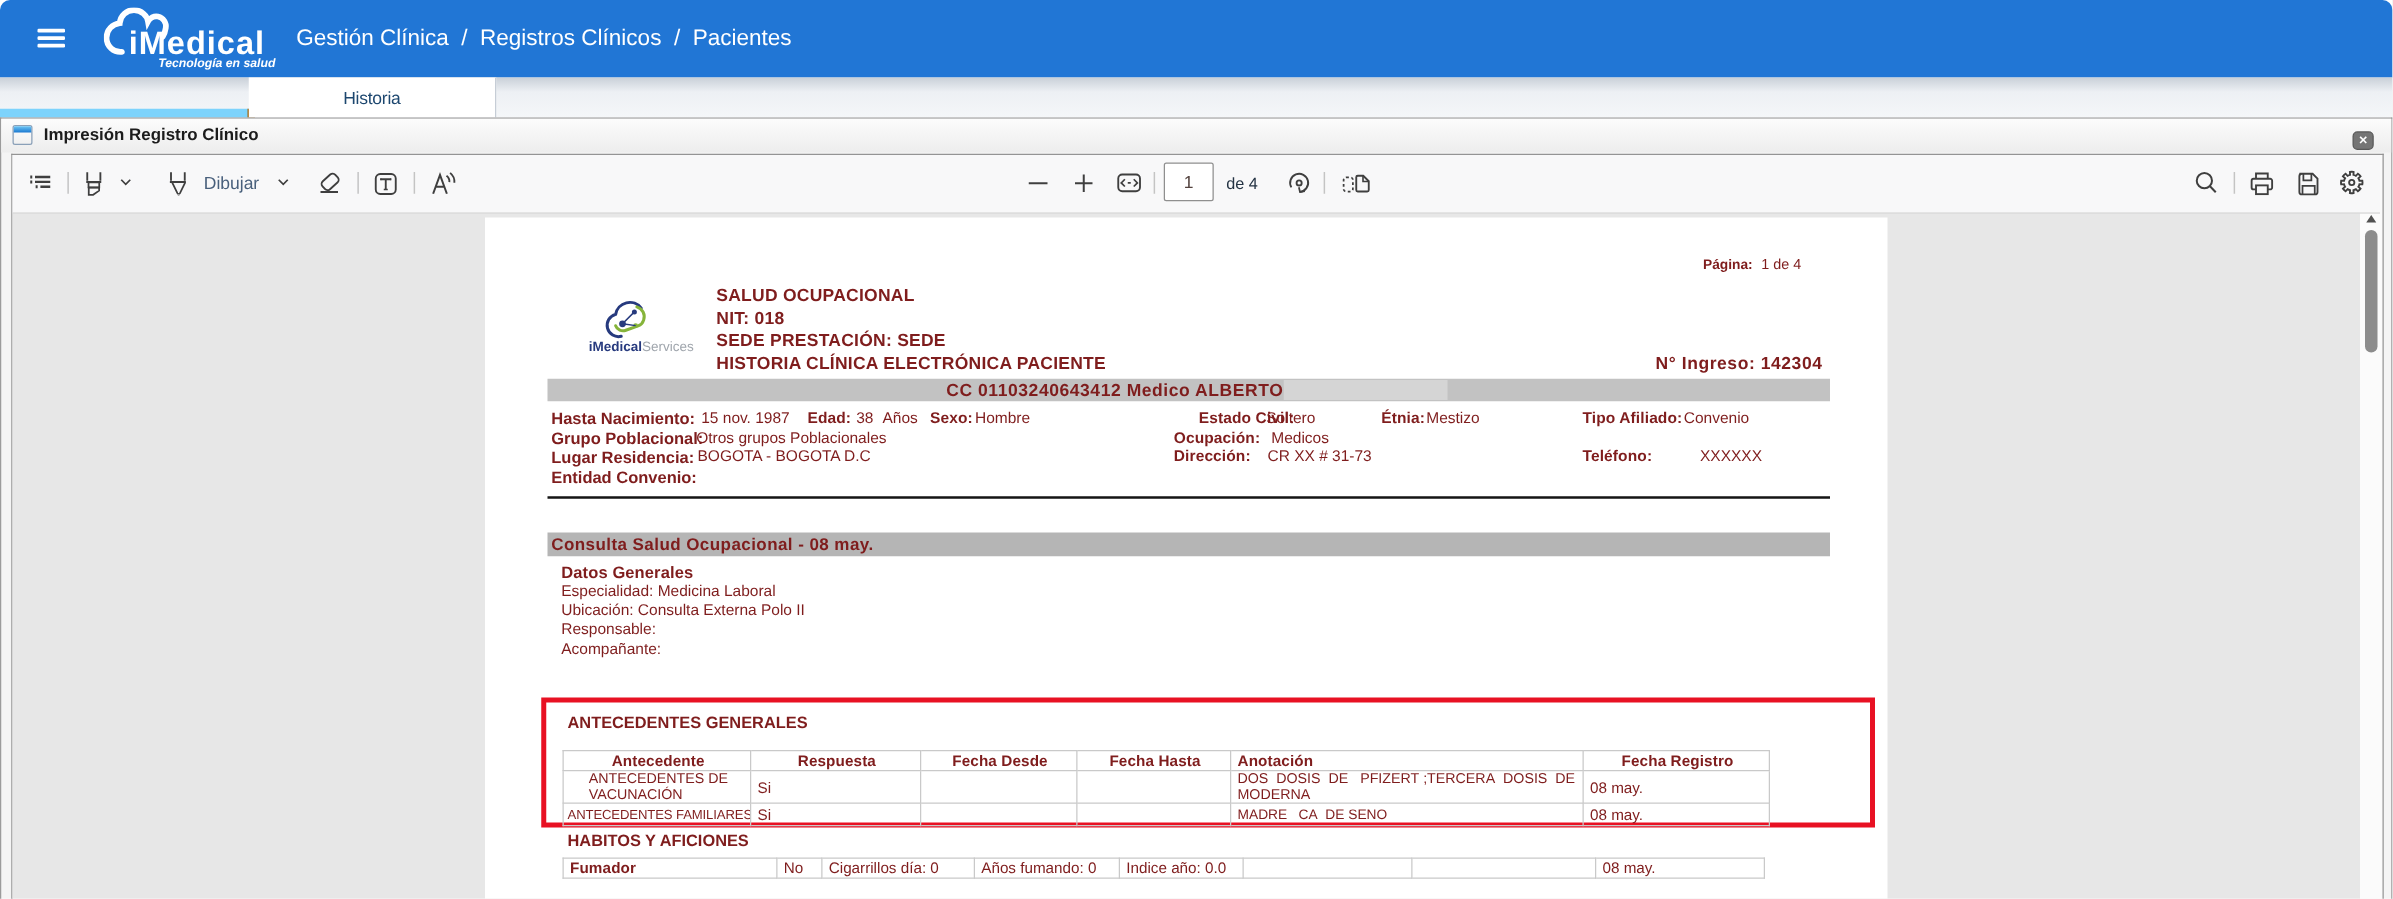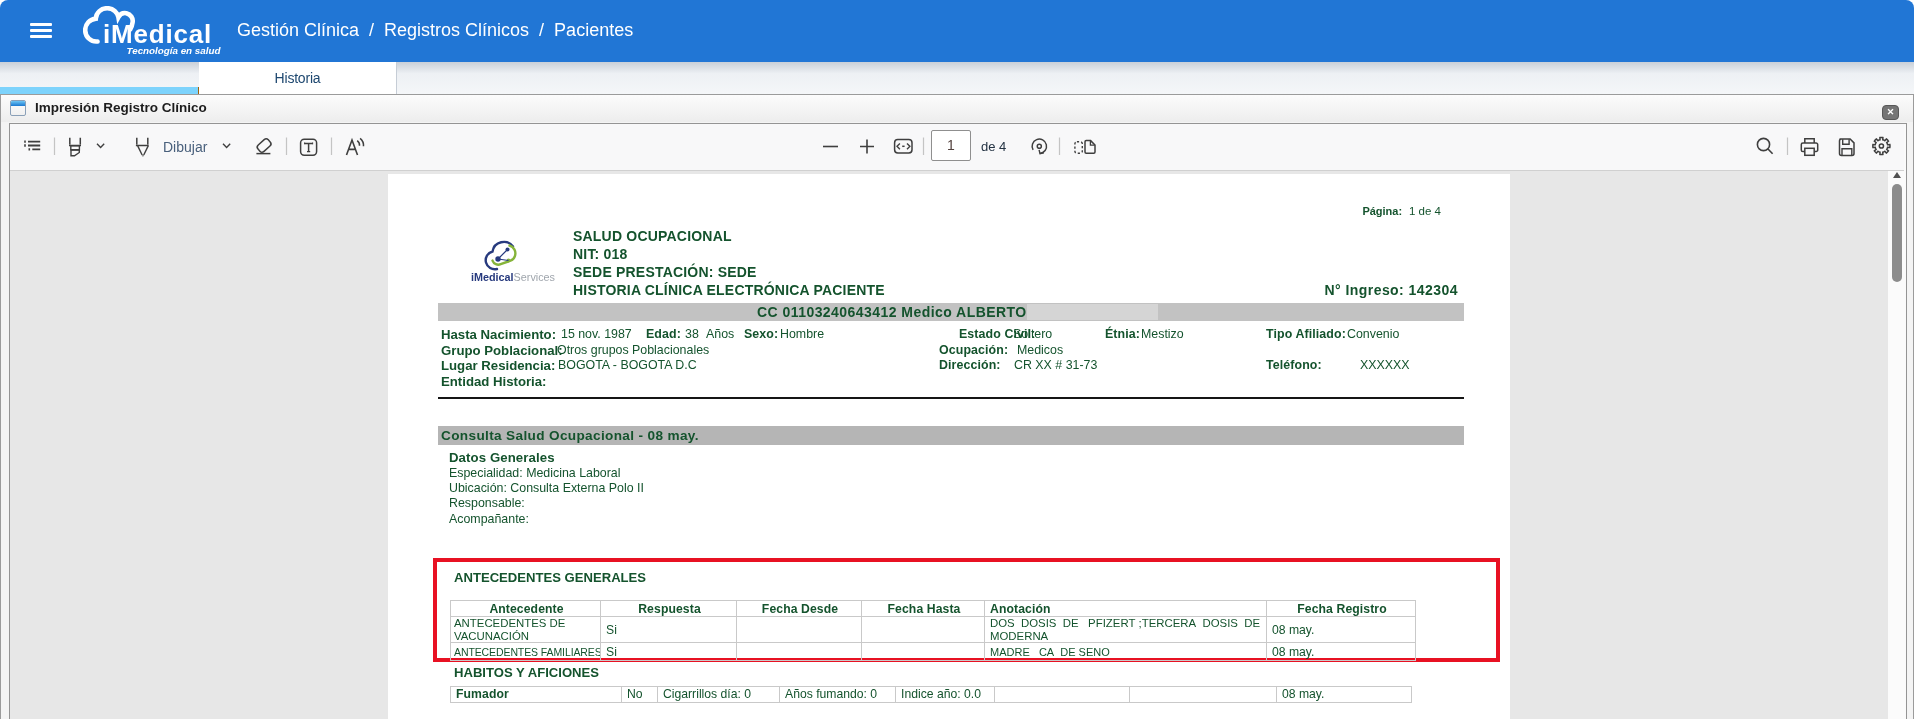--- a/index.html
+++ b/index.html
@@ -24,21 +24,21 @@
   
   #frame{left:9px;top:123px;width:1896px;height:596px;border:1px solid #949494;border-bottom:none;background:#fafafa;}
   #toolbar{left:10px;top:124px;width:1894px;height:46px;background:#f8f8f9;border-bottom:1px solid #d0d0d0;}
   #canvas{left:10px;top:171px;width:1878px;height:548px;background:#e7e7e7;}
   
   #sctrack{left:1888px;top:171px;width:17px;height:548px;background:#fbfbfb;}
   #scthumb{left:1892px;top:184px;width:10px;height:98px;background:#8c8c8c;border-radius:5px;}
   #scarrow{left:1892.5px;top:171.5px;width:0;height:0;border-left:4.5px solid transparent;border-right:4.5px solid transparent;border-bottom:6px solid #515151;}
   #pagebox{left:931px;top:130px;width:38px;height:29px;background:#fff;border:1px solid #8f8f8f;border-radius:2px;text-align:center;line-height:29px;font-size:14px;color:#53423e;}
   
-  #page{left:388px;top:174px;width:1122px;height:545px;background:#fff;color:#14532d;}
+  #page{left:388px;top:174px;width:1122px;height:545px;background:#fff;color:#7f1d1d;}
   #page .b{font-weight:bold;letter-spacing:0.1px;} #page .lb{font-weight:bold;font-size:13.2px;}
   .doc{font-size:12.4px;white-space:nowrap;}
   .bar{background:#c2c2c2;}
   table.t{border-collapse:collapse;table-layout:fixed;}
   table.t td{border:1px solid #c9c9c9;padding:0 3px 0 5px;font-size:12.2px;overflow:hidden;}
 </style>
 </head>
 <body>
 
 <div class="abs" id="hdr"></div>
@@ -203,21 +203,21 @@
       <span class="abs" style="left:629px;">Medicos</span>
   </div>
   <div class="abs doc" style="left:0;top:184px;width:1122px;height:15px;">
     <span class="abs lb" style="left:53px;">Lugar Residencia:</span>
       <span class="abs" style="left:170px;">BOGOTA - BOGOTA D.C</span>
     <span class="abs b" style="left:551px;">Dirección:</span>
       <span class="abs" style="left:626px;">CR XX # 31-73</span>
     <span class="abs b" style="left:878px;">Teléfono:</span>
       <span class="abs" style="left:972px;">XXXXXX</span>
   </div>
-  <div class="abs doc lb" style="left:53px;top:199.5px;">Entidad Historia:</div>
+  <div class="abs doc lb" style="left:53px;top:199.5px;">Entidad Convenio:</div>
   <div class="abs" style="left:50px;top:222.5px;width:1026px;height:2.2px;background:#151515;"></div>
 
   <div class="abs doc b" style="left:50px;top:252px;width:1026px;height:19px;line-height:19px;background:#b5b5b5;font-size:13.6px;letter-spacing:0.35px;"><span style="margin-left:3px">Consulta Salud Ocupacional - 08 may.</span></div>
   <div class="abs doc" style="left:61px;top:275.5px;line-height:15.3px;"><span class="b" style="font-size:13.2px;text-align:center;">Datos Generales</span><br>Especialidad: Medicina Laboral<br>Ubicación: Consulta Externa Polo II<br>Responsable:<br>Acompañante:</div>
 
   <div class="abs" style="left:45px;top:384px;width:1067px;height:104px;border:4px solid #e81123;box-sizing:border-box;"></div>
   <div class="abs doc b" style="left:66px;top:396px;font-size:13.1px;letter-spacing:0;">ANTECEDENTES GENERALES</div>
   <table class="t abs" style="left:62px;top:426px;width:965px;">
     <colgroup>
         <col style="width:150px">
@@ -230,21 +230,21 @@
     <tbody>
         <tr style="height:16px;">
           <td class="b" style="text-align:center">Antecedente</td>
           <td class="b" style="text-align:center">Respuesta</td>
           <td class="b" style="text-align:center">Fecha Desde</td>
           <td class="b" style="text-align:center">Fecha Hasta</td>
           <td class="b" style="">Anotación</td>
           <td class="b" style="text-align:center">Fecha Registro</td>
         </tr>
     <tr style="height:26px;">
-          <td style="font-size:11.4px;line-height:12.5px;padding-left:3px;">ANTECEDENTES DE VACUNACIÓN</td>
+          <td style="font-size:11.4px;line-height:12.5px;padding-left:20px;">ANTECEDENTES DE VACUNACIÓN</td>
           <td>Si</td>
           <td></td>
           <td></td>
           <td style="font-size:11.4px;line-height:12.5px;white-space:nowrap;">DOS&nbsp; DOSIS&nbsp; DE&nbsp;&nbsp;&nbsp;PFIZERT&nbsp;;TERCERA&nbsp; DOSIS&nbsp; DE<br>MODERNA</td>
           <td>08 may.</td>
         </tr>
     <tr style="height:18px;">
           <td style="font-size:10.5px;letter-spacing:-0.1px;white-space:nowrap;padding-left:3px;">ANTECEDENTES FAMILIARES</td>
           <td>Si</td>
           <td></td>

